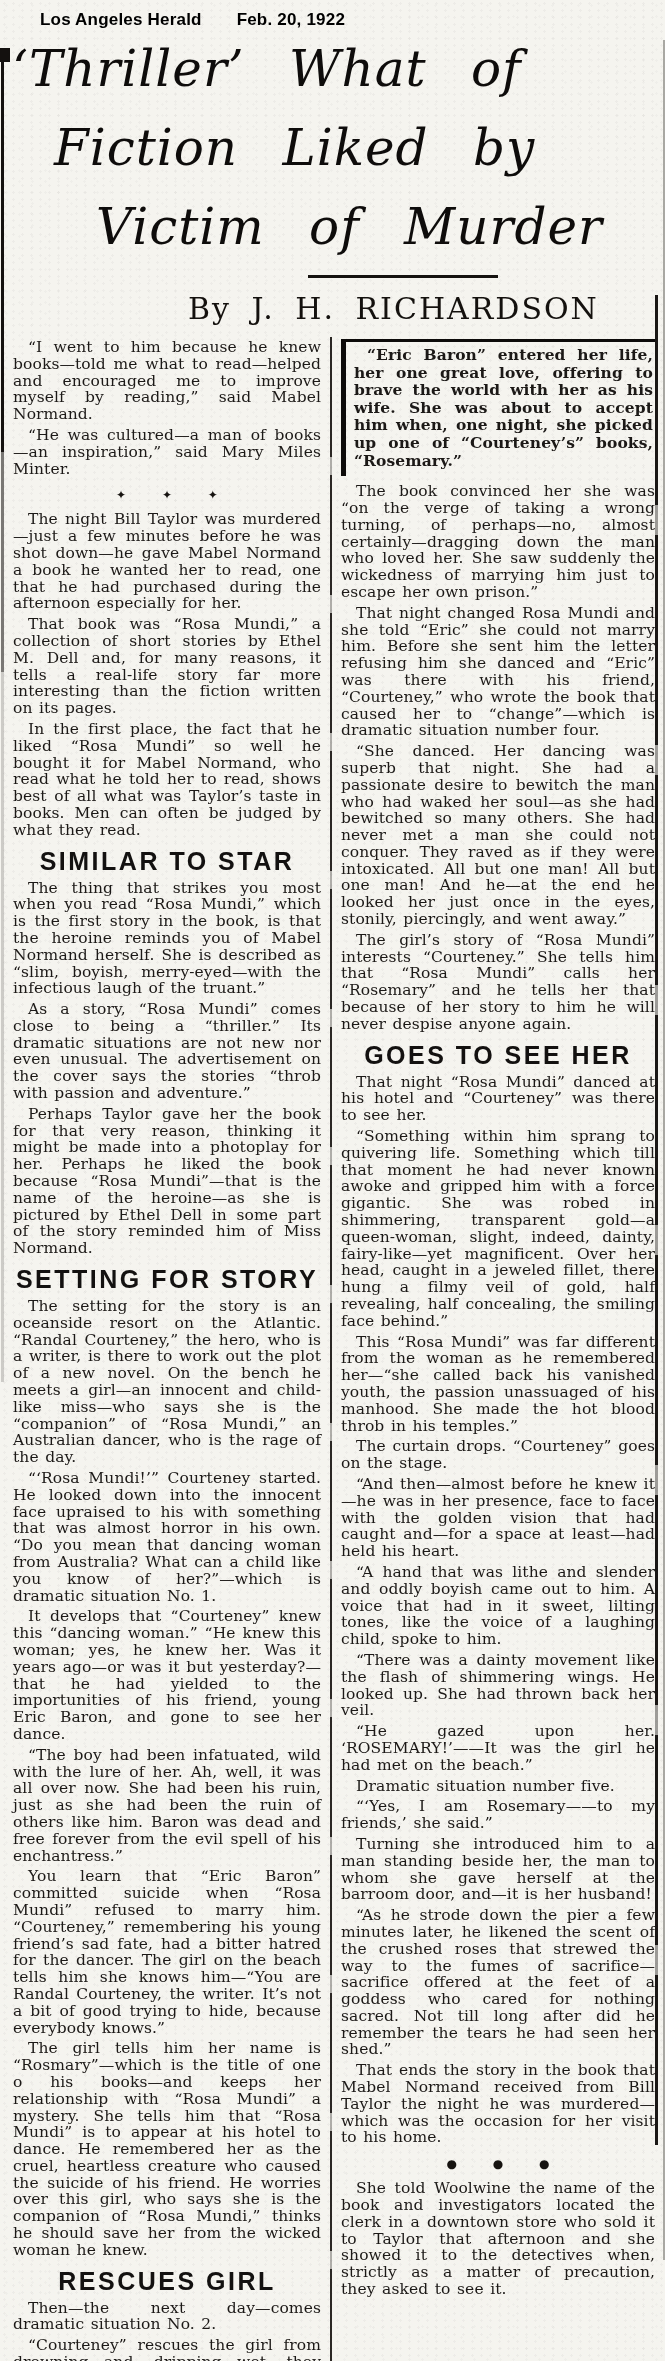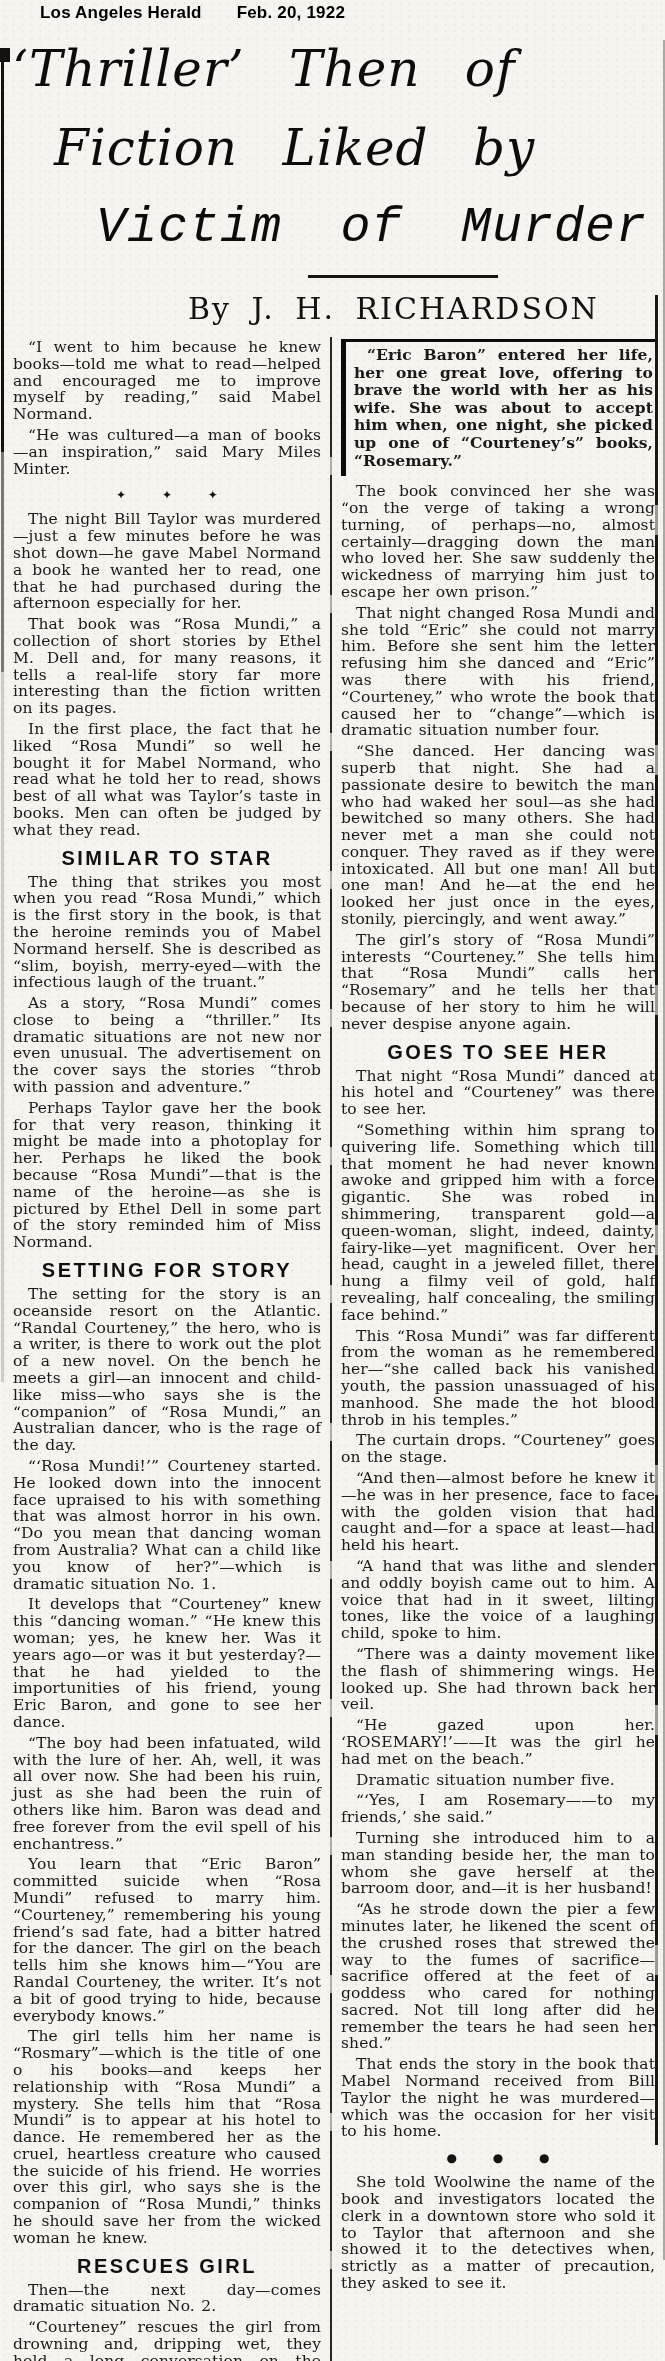--- a/index.html
+++ b/index.html
@@ -4,40 +4,40 @@
 <style>
   html,body{margin:0;padding:0;background:#d8d6d0;}
   .page{
     position:relative;width:665px;height:2361px;margin:0 auto;overflow:hidden;
     background:#f5f4ef;
     background-image:radial-gradient(circle,rgba(70,62,54,.045) 1px,transparent 1.3px),
                      radial-gradient(circle,rgba(70,62,54,.03) 1px,transparent 1.2px);
     background-size:9px 7px,13px 11px;
     font-family:"DejaVu Serif",serif;color:#1c1917;
   }
-  .masthead{position:absolute;top:3px;left:40px;font-family:"Liberation Sans",sans-serif;
+  .masthead{position:absolute;top:10px;left:40px;font-family:"Liberation Sans",sans-serif;
     font-weight:bold;font-size:17px;color:#000;letter-spacing:.2px;white-space:nowrap;}
   .masthead .date{margin-left:30px;}
   .headline{margin:0;padding:30px 4px 0 12px;font-family:"DejaVu Serif",serif;
     font-style:italic;font-weight:normal;font-size:50px;color:#0e0c0b;}
   .hl{display:block;line-height:79px;word-spacing:.55em;letter-spacing:1px;white-space:nowrap;}
   .hl2{padding-left:42px;}
-  .hl3{padding-left:84px;font-family:Liberation Mono, monospace;}
+  .hl3{padding-left:84px;}
   .byline-rule{height:3px;background:#15120f;width:190px;margin:8px 0 0 308px;}
   .byline{font-size:30px;letter-spacing:2px;word-spacing:9px;margin:13px 0 9px 188px;
     color:#14110e;white-space:nowrap;}
   .columns{display:flex;padding:0 6px 0 9px;align-items:stretch;}
   .colL{width:316px;flex:0 0 316px;}
   .coldiv{width:2px;flex:0 0 2px;margin:2px 5px 120px 5px;
     background:repeating-linear-gradient(180deg,#2b2724 0 120px,rgba(43,39,36,.35) 120px 138px);}
   .colR{flex:1;min-width:0;}
   .para{margin:4px;text-align:justify;text-indent:15px;font-size:15.5px;line-height:16.8px;
     letter-spacing:.1px;word-spacing:1.5px;color:#1c1917;}
   .subhead{margin:8px 0 4px;text-align:center;font-family:"Liberation Sans",sans-serif;
-    font-weight:bold;font-size:20px;letter-spacing:2.5px;color:#131110;white-space:nowrap;}
+    font-weight:bold;font-size:25px;letter-spacing:2.5px;color:#131110;white-space:nowrap;}
   .separator{text-align:center;font-size:12px;letter-spacing:16px;padding:7px 0 5px;color:#161310;text-indent:16px;}
   .lead{font-weight:bold;border-left:5px solid #0d0b0a;border-top:3px solid #0d0b0a;
     padding:4px 2px 7px 8px;text-indent:13px;line-height:17.6px;margin-bottom:7px;font-size:15.5px;}
   .edge{position:absolute;pointer-events:none;}
   .edge-left{left:1px;top:52px;width:3px;height:1330px;
     background:linear-gradient(180deg,#14110f 0 400px,rgba(20,17,15,.55) 400px 620px,rgba(20,17,15,.18) 620px 100%);}
   .edge-right{right:7px;top:295px;width:3px;height:1850px;
     background:repeating-linear-gradient(180deg,#1a1715 0 210px,rgba(26,23,21,.4) 210px 240px);}
   .edge-right2{right:0;top:40px;width:2px;height:2220px;background:rgba(30,26,22,.35);}
   .corner-mark{left:0;top:48px;width:10px;height:14px;background:#14110f;}
@@ -46,21 +46,21 @@
 <body>
 
 <div class="page">
 
   <div class="masthead">
     <span>Los Angeles Herald</span>
     <span class="date">Feb. 20, 1922</span>
   </div>
 
   <h1 class="headline">
-    <span class="hl hl1">‘Thriller’ Then of</span>
+    <span class="hl hl1">‘Thriller’ What of</span>
     <span class="hl hl2">Fiction Liked by</span>
     <span class="hl hl3">Victim of Murder</span>
   </h1>
 
   <div class="byline-rule"></div>
   <div class="byline">By J. H. RICHARDSON</div>
 
   <div class="columns">
     <div class="colL">
         <p class="para">“I went to him because he knew books—told me what to read—helped and encouraged me to improve myself by reading,” said Mabel Normand.</p>

